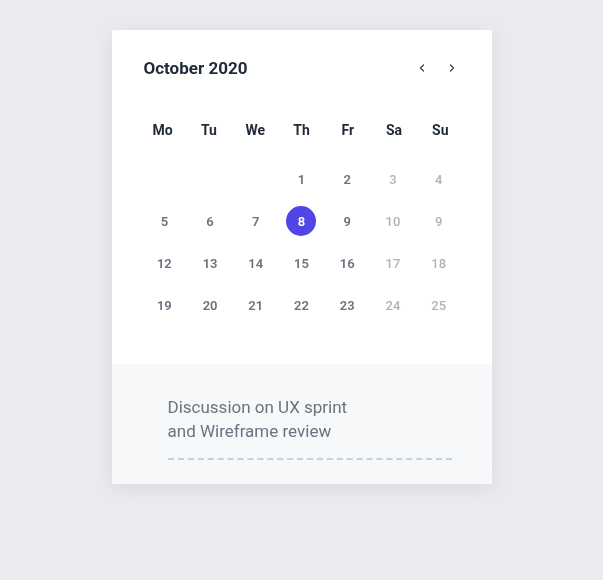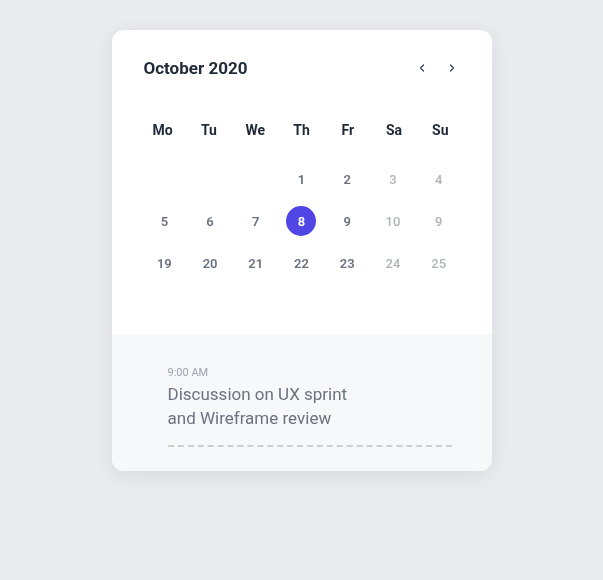--- a/index.html
+++ b/index.html
@@ -9,21 +9,21 @@
     font-family: -apple-system, BlinkMacSystemFont, "Segoe UI", Roboto, Helvetica, Arial, sans-serif;
     padding: 30px 0 0 0;
     display: flex;
     justify-content: center;
     align-items: flex-start;
     overflow: hidden;
   }
   .card {
     width: 380px;
     background: #ffffff;
-    border-radius: 12px;
+    border-radius: 2px;
     box-shadow: 0 4px 20px rgba(0,0,0,0.08);
     overflow: hidden;
   }
   .header {
     display: flex;
     align-items: center;
     justify-content: space-between;
     padding: 28px 32px 0 32px;
   }
   .title {
@@ -167,30 +167,38 @@
         <div class="week">
           <div class="day">5</div>
           <div class="day">6</div>
           <div class="day">7</div>
           <div class="day selected">8</div>
           <div class="day">9</div>
           <div class="day weekend">10</div>
           <div class="day weekend">9</div>
         </div>
         <div class="week">
+          <div class="day">12</div>
+          <div class="day">13</div>
+          <div class="day">14</div>
+          <div class="day">15</div>
+          <div class="day">16</div>
+          <div class="day weekend">17</div>
+          <div class="day weekend">18</div>
+        </div>
+        <div class="week">
           <div class="day">19</div>
           <div class="day">20</div>
           <div class="day">21</div>
           <div class="day">22</div>
           <div class="day">23</div>
           <div class="day weekend">24</div>
           <div class="day weekend">25</div>
         </div>
       </div>
   </div>
 
   <div class="events">
-    <div class="event-time">9:00 AM</div>
     <div class="event-desc">Discussion on UX sprint and Wireframe review</div>
     <hr class="divider">
   </div>
 
 </div>
 
 </body></html>

